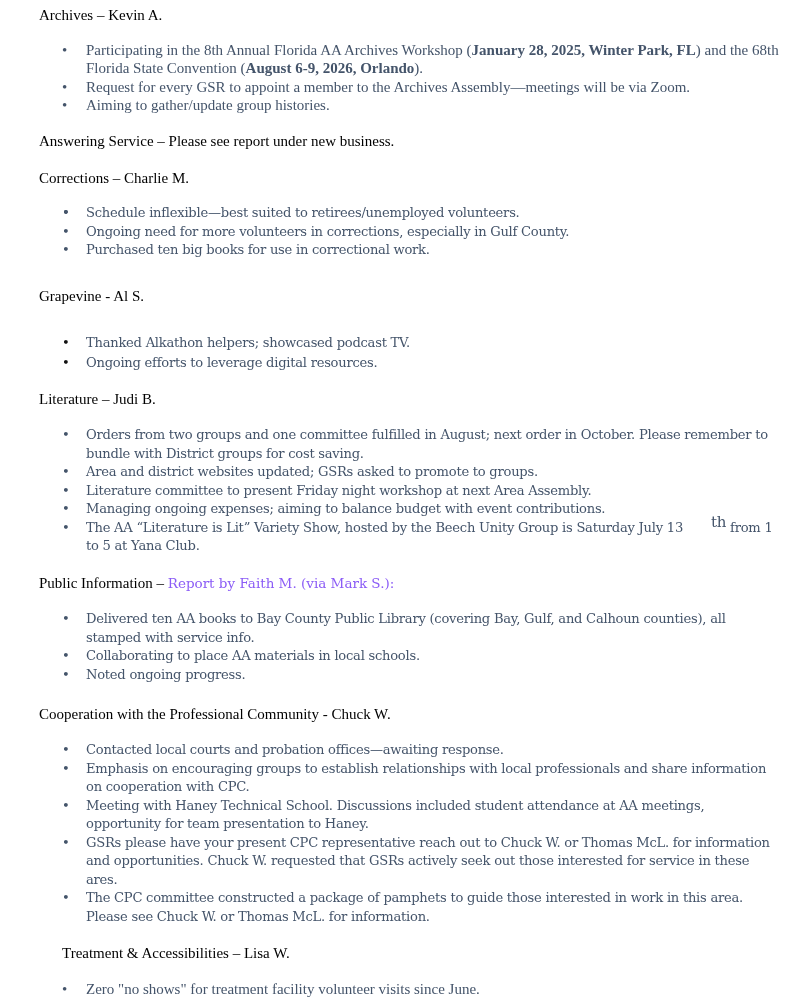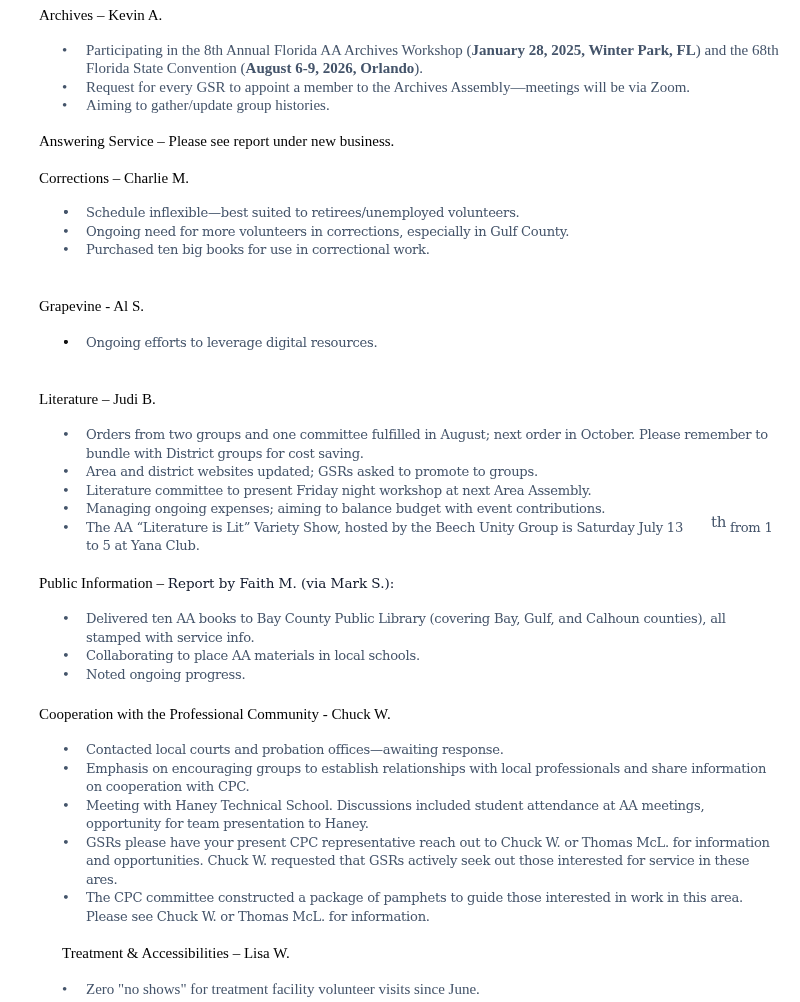--- a/index.html
+++ b/index.html
@@ -27,21 +27,21 @@
       color: #000000;
       line-height: 18px;
       white-space: nowrap;
     }
     .heading.indent {
       left: 62px;
     }
     .heading .sub {
       font-family: "DejaVu Serif", serif;
       font-size: 13.5px;
-      color: #0f172a;
+      color: #8b5cf6;
     }
     ul.blist {
       position: absolute;
       left: 0;
       margin: 0;
       padding: 0;
       list-style: none;
       width: 800px;
     }
     ul.blist li {
@@ -104,23 +104,23 @@
   <div class="heading" style="top:132px;">Answering Service – Please see report under new business.</div>
 
   <div class="heading" style="top:169px;">Corrections – Charlie M.</div>
   <ul class="blist cam" style="top:204px;">
     <li><span class="bullet">•</span></li>
     <li><span class="bullet">•</span><span>Schedule inflexible—best suited to retirees/unemployed volunteers.</span></li>
     <li><span class="bullet">•</span><span>Ongoing need for more volunteers in corrections, especially in Gulf County.</span></li>
     <li><span class="bullet">•</span><span>Purchased ten big books for use in correctional work.</span></li>
   </ul>
 
-  <div class="heading" style="top:297px;">Grapevine - Al S.</div>
+  <div class="heading" style="top:287px;">Grapevine - Al S.</div>
   <ul class="blist cam dark" style="top:333px;">
-    <li style="line-height:20px;"><span class="bullet">•</span></li>
+    <li style="line-height:20px;"><span class="bullet">•</span><span>Thanked Alkathon helpers; showcased podcast TV.</span></li>
     <li style="line-height:20px;"><span class="bullet">•</span><span>Ongoing efforts to leverage digital resources.</span></li>
   </ul>
 
   <div class="heading" style="top:390px;">Literature – Judi B.</div>
   <ul class="blist cam" style="top:426px;">
     <li><span class="bullet">•</span><span>Orders from two groups and one committee fulfilled in August; next order in October. Please remember to bundle with District groups for cost saving.</span></li>
     <li><span class="bullet">•</span><span>Area and district websites updated; GSRs asked to promote to groups.</span></li>
     <li><span class="bullet">•</span><span>Literature committee to present Friday night workshop at next Area Assembly.</span></li>
     <li><span class="bullet">•</span><span>Managing ongoing expenses; aiming to balance budget with event contributions.</span></li>
     <li><span class="bullet">•</span><span>The AA “Literature is Lit”  Variety Show, hosted by the Beech Unity Group is Saturday July 13</span><sup class="th">th</sup><span> from 1 to 5 at Yana Club.</span></li>

